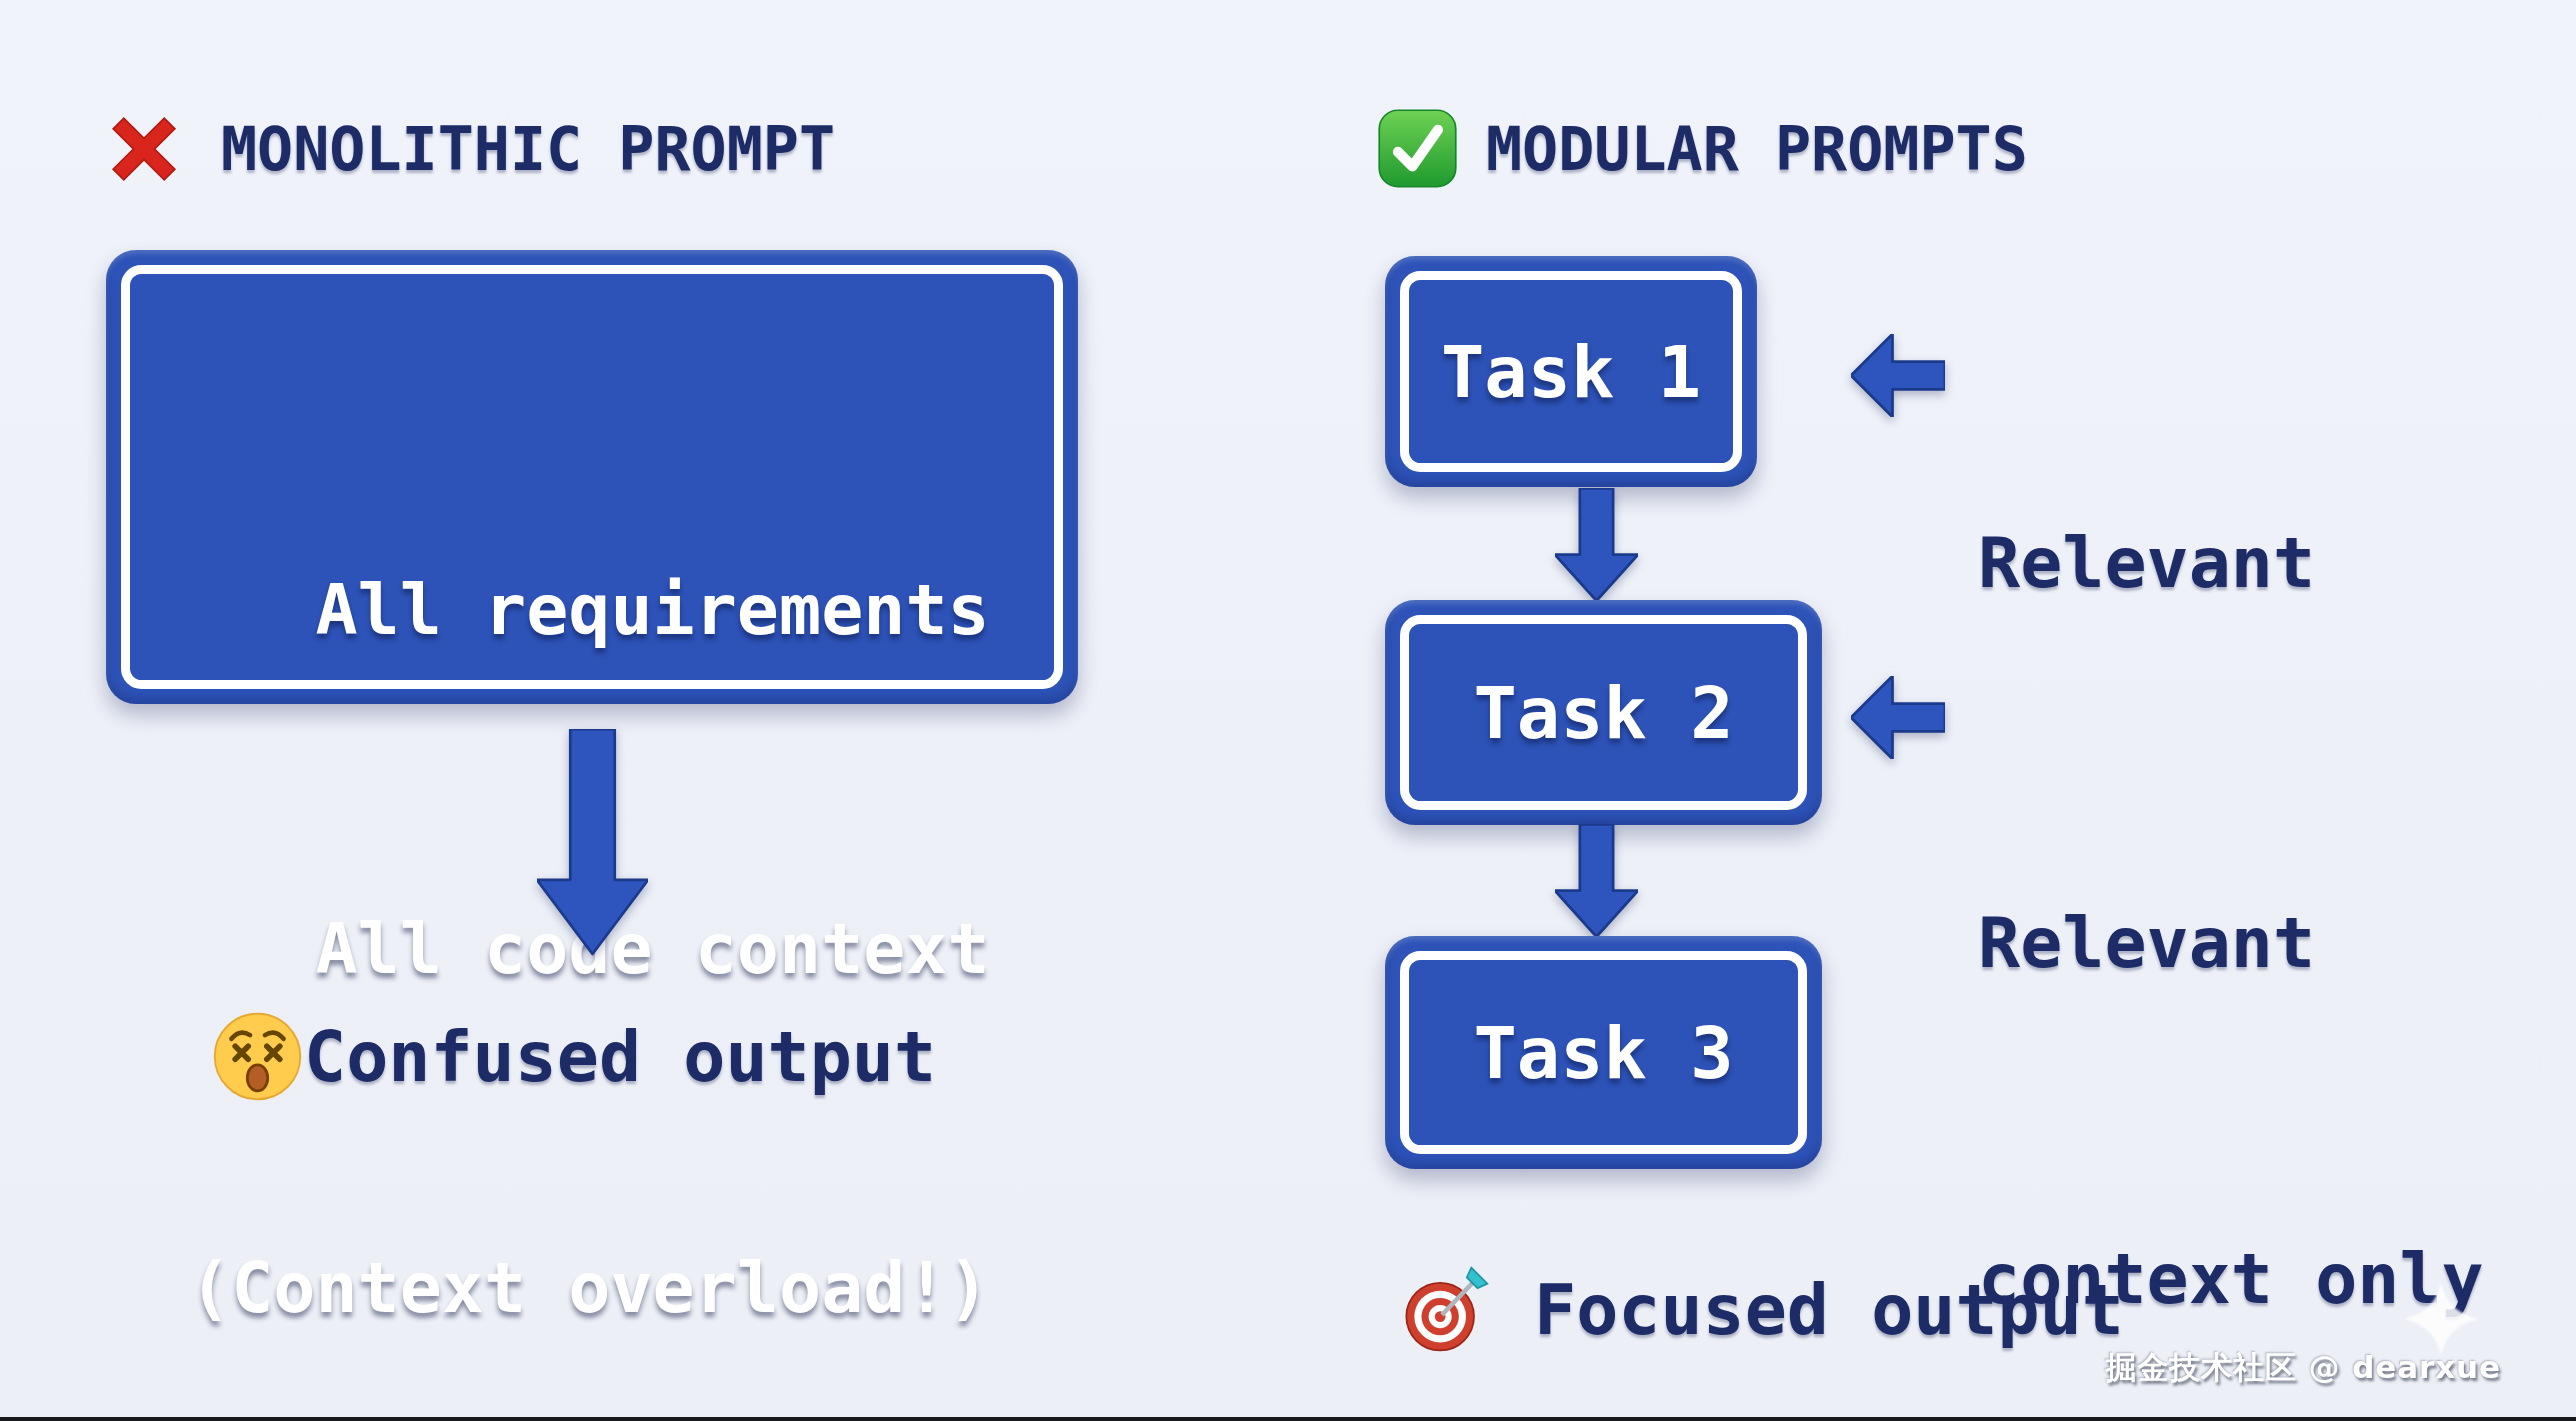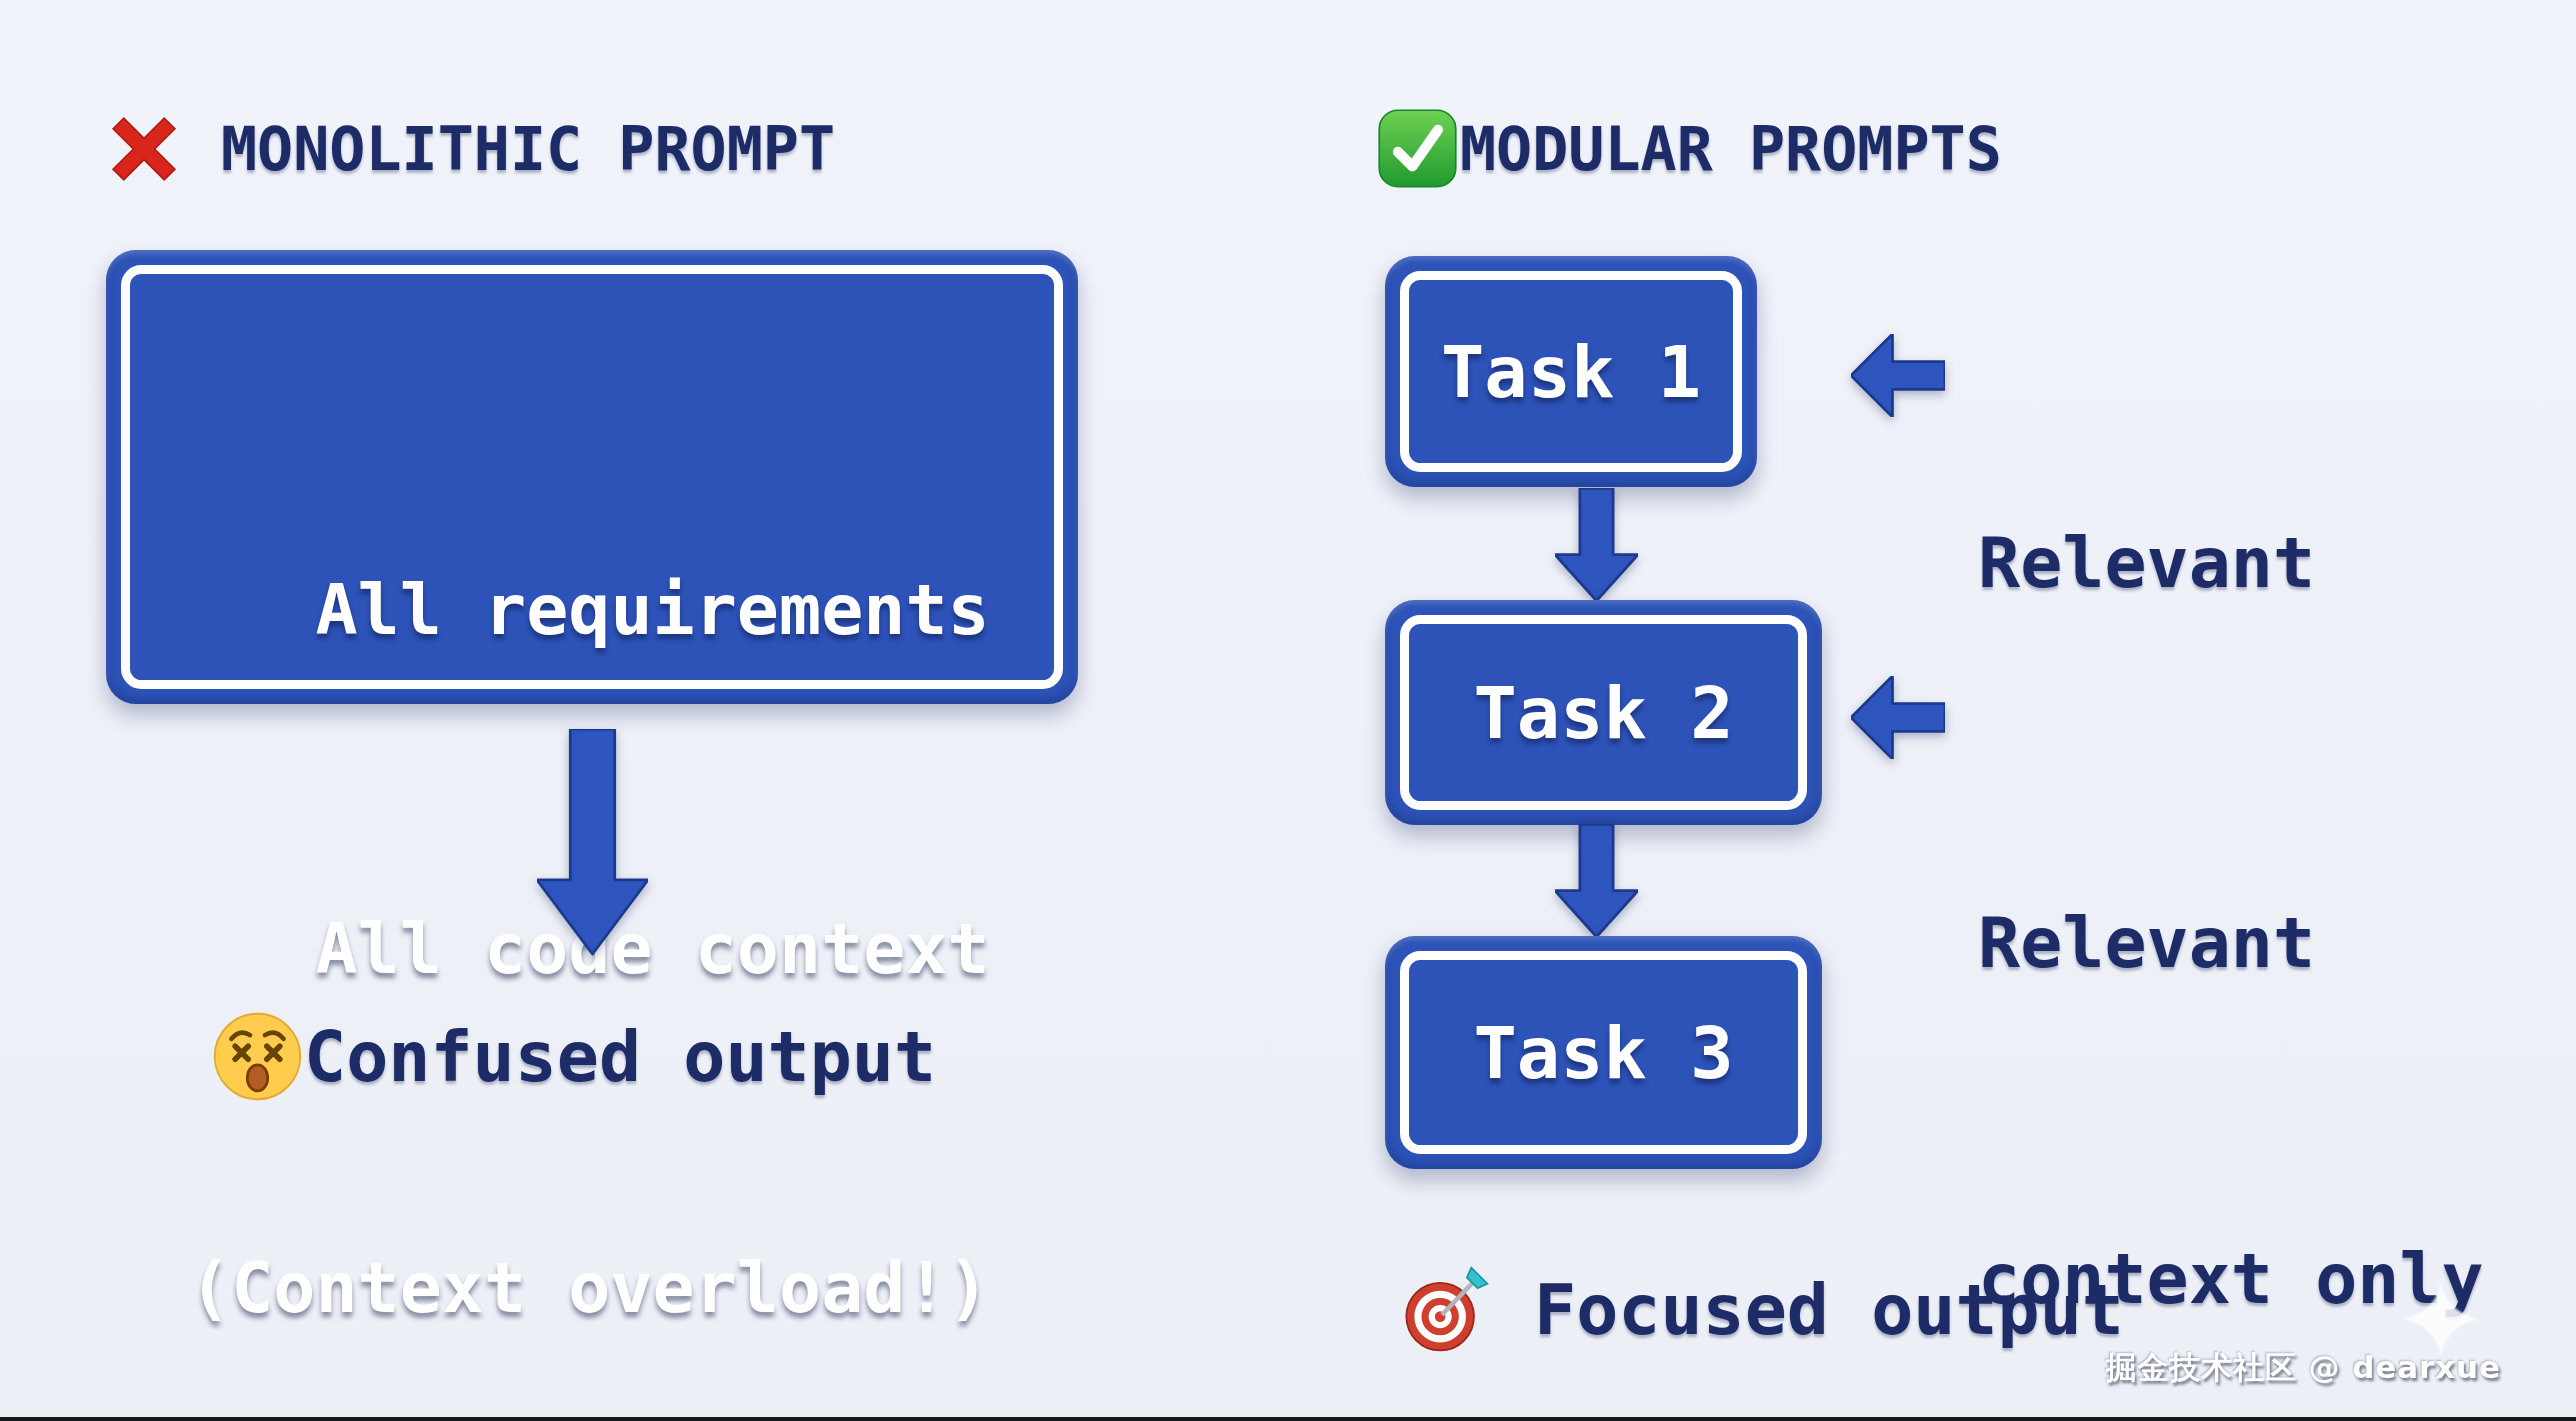--- a/index.html
+++ b/index.html
@@ -90,21 +90,21 @@
       <circle cx="50" cy="50" r="46" fill="#ffcc4d" stroke="#e6a832" stroke-width="2"></circle>
       <path d="M22 31 Q31 20 42 27" stroke="#664500" stroke-width="5" fill="none" stroke-linecap="round"></path>
       <path d="M78 31 Q69 20 58 27" stroke="#664500" stroke-width="5" fill="none" stroke-linecap="round"></path>
       <path d="M26 39 L40 53 M40 39 L26 53" stroke="#664500" stroke-width="6" stroke-linecap="round"></path>
       <path d="M60 39 L74 53 M74 39 L60 53" stroke="#664500" stroke-width="6" stroke-linecap="round"></path>
       <ellipse cx="50" cy="73" rx="11" ry="14" fill="#b35e24" stroke="#7a3f00" stroke-width="3"></ellipse>
     </svg>
     <span class="output-text">Confused output</span>
   </div>
 
-  <div class="title-row" style="left:1375px;top:104px;height:89px;">
+  <div class="title-row" style="left:1375px;top:104px;height:89px;gap:26px;">
     <svg class="emoji-svg" width="85" height="85" viewBox="0 0 100 100">
       <defs>
         <linearGradient id="gGreen" x1="0" y1="0" x2="0" y2="1">
           <stop offset="0" stop-color="#6ed153"></stop>
           <stop offset="1" stop-color="#1f9a2f"></stop>
         </linearGradient>
       </defs>
       <rect x="5" y="5" width="90" height="90" rx="22" fill="url(#gGreen)" stroke="#17862a" stroke-width="2"></rect>
       <path d="M27 54 L44 71 L74 28" stroke="#ffffff" stroke-width="12" fill="none" stroke-linecap="round" stroke-linejoin="round"></path>
     </svg>

